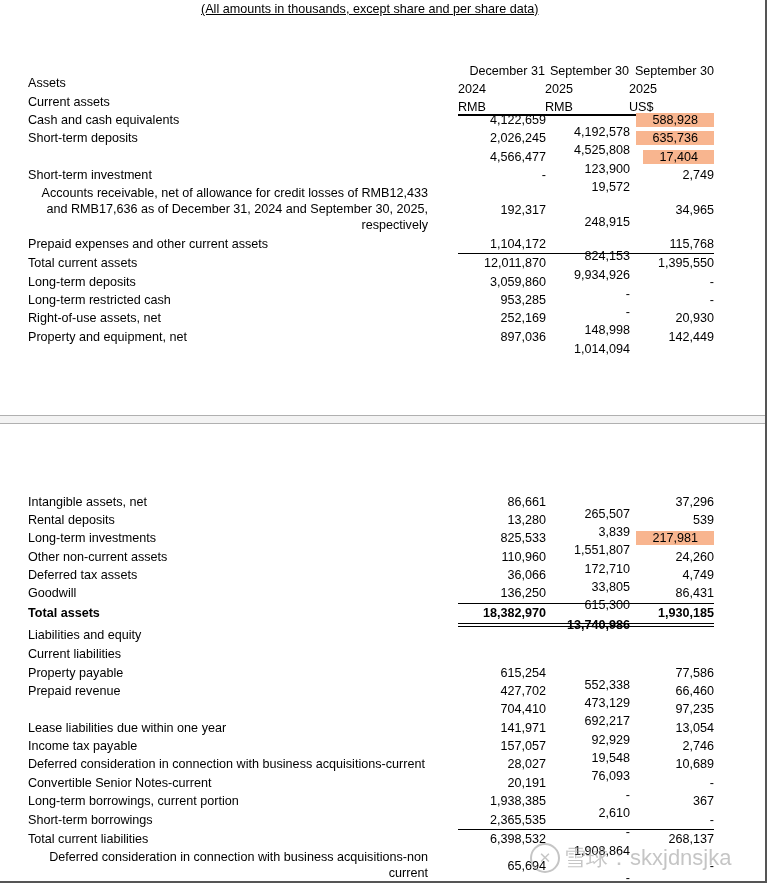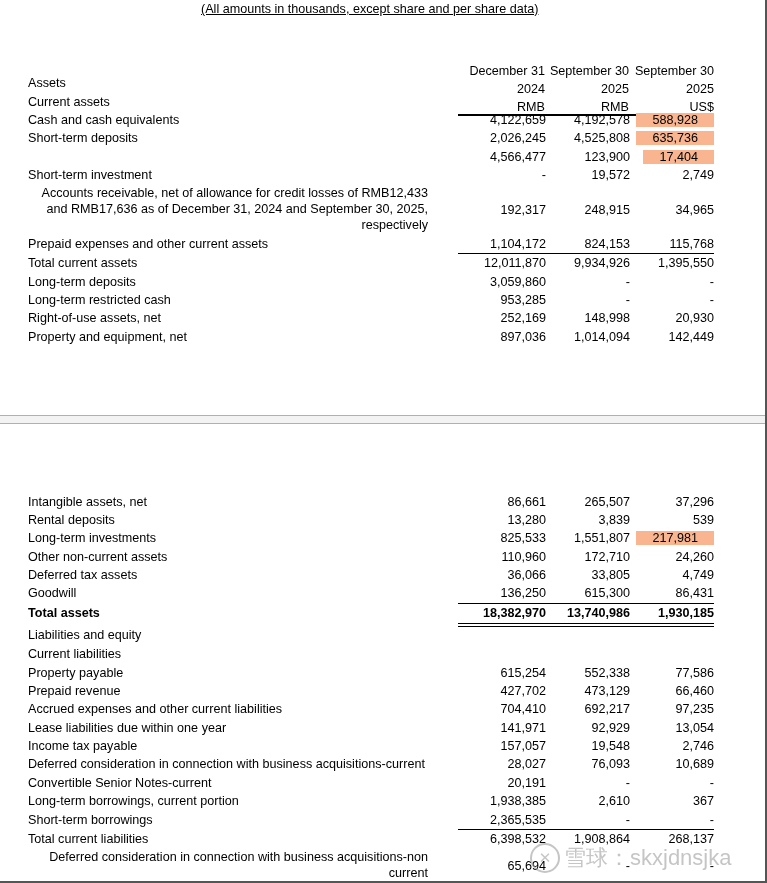--- a/index.html
+++ b/index.html
@@ -5,32 +5,32 @@
   html, body { margin: 0; padding: 0; background: #ffffff; }
   body {
     width: 767px; height: 883px; position: relative; overflow: hidden;
     font-family: "Liberation Sans", sans-serif; font-size: 12.6px; color: #000;
   }
   .right-border { position: absolute; top: 0; right: 0; width: 2px; height: 883px; background: #555; }
   .bottom-border { position: absolute; left: 0; bottom: 0; width: 767px; height: 2px; background: #555; }
   .hdr-note { position: absolute; left: 201px; top: 2px; white-space: nowrap; text-decoration: underline; }
   .col-hdr { position: absolute; top: 20px; left: 458px; width: 256px; margin-top: 42px; }
   .col-hdr .line { display: flex; justify-content: flex-end; height: 18px; line-height: 18px; white-space: nowrap; }
-  .col-hdr .line span { text-align: right; }
+  .col-hdr .line span { text-align: left; }
   .col-hdr .c1w { width: 87px; text-align: right; }
   .col-hdr .c2w { width: 84px; text-align: right; }
   .col-hdr .c3w { width: 85px; text-align: right; }
   .col-hdr .rule { position: absolute; left: 0; top: 52px; width: 256px; height: 1.5px; background: #000; }
 
   .row { position: absolute; left: 0; width: 765px; height: 18px; line-height: 18px; }
   .row .label { position: absolute; left: 28px; width: 420px; white-space: nowrap; }
   .row .label.wrap { white-space: normal; line-height: 16px; width: 420px; text-align: right; }
   .row .v { position: absolute; text-align: right; white-space: nowrap; }
   .row .v1 { left: 458px; width: 88px; }
-  .row .v2 { left: 548px; width: 82px; }
+  .row .v2 { left: 548px; width: 82px; margin-top: 12px; }
   .row .v3 { left: 632px; width: 82px; }
   .row.bold { font-weight: bold; }
   .hl { background: #f8b58f; padding: 0 16px; }
 
   .rule-line { position: absolute; left: 458px; width: 256px; height: 1.3px; background: #000; }
 
   .sep { position: absolute; left: 0; top: 415px; width: 765px; height: 7px;
          border-top: 1.5px solid #b0b0b0; border-bottom: 1.5px solid #b0b0b0; background: #f3f3f3; }
 
   .watermark { position: absolute; left: 530px; top: 843px; color: rgba(150,150,150,0.55);
@@ -196,21 +196,20 @@
   <span class="v v2">552,338</span>
   <span class="v v3">77,586</span>
 </div>
 <div class="row" style="top:682px">
   <span class="label">Prepaid revenue</span>
   <span class="v v1">427,702</span>
   <span class="v v2">473,129</span>
   <span class="v v3">66,460</span>
 </div>
 <div class="row" style="top:700px">
-  <span class="label">Accrued expenses and other current liabilities</span>
   <span class="v v1">704,410</span>
   <span class="v v2">692,217</span>
   <span class="v v3">97,235</span>
 </div>
 <div class="row" style="top:719px">
   <span class="label">Lease liabilities due within one year</span>
   <span class="v v1">141,971</span>
   <span class="v v2">92,929</span>
   <span class="v v3">13,054</span>
 </div>

